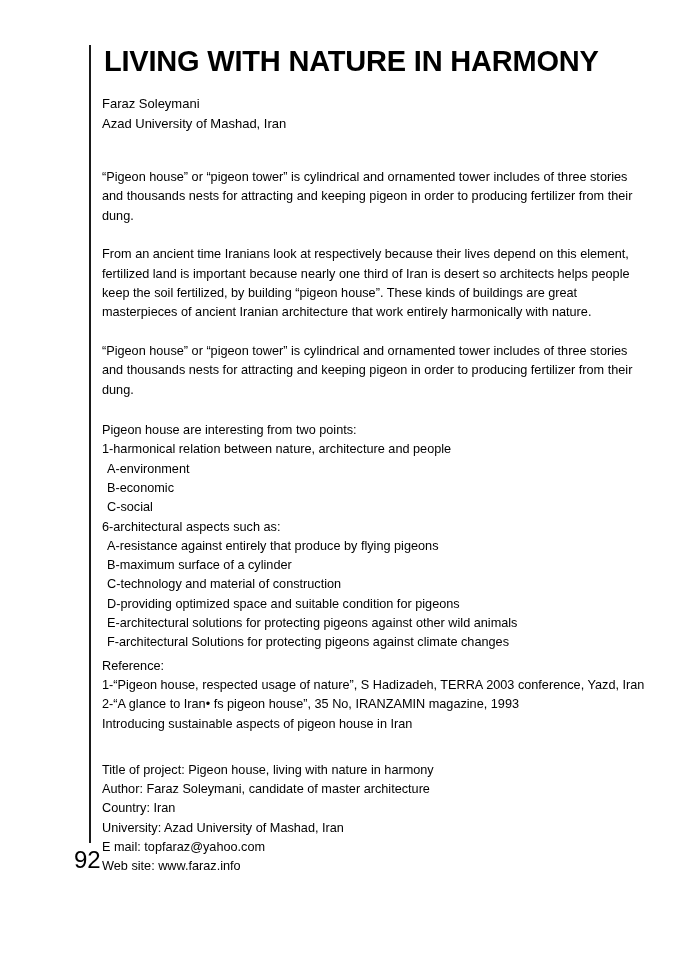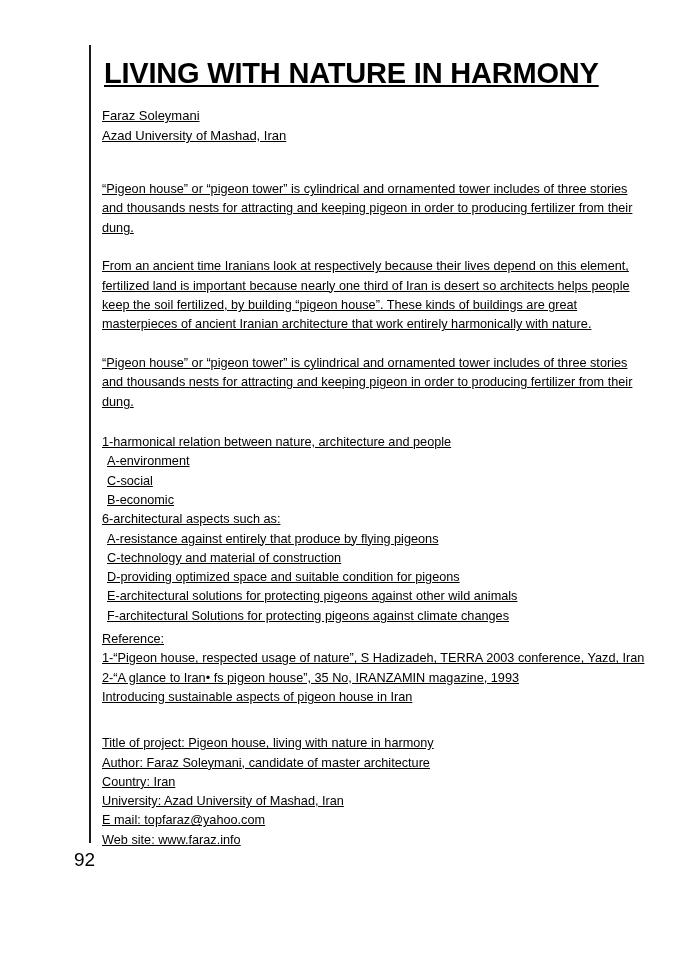--- a/index.html
+++ b/index.html
@@ -22,23 +22,22 @@
     left: 89px;
     top: 45px;
     width: 2px;
     height: 798px;
     background: #1a1a1a;
   }
 
   .content {
     position: absolute;
     left: 102px;
-    top: 56px;
+    top: 44px;
     width: 550px;
-    text-decoration: underline;
   }
 
   .doc-title {
     font-size: 29px;
     font-weight: bold;
     letter-spacing: -0.2px;
     line-height: 34px;
     margin: 0 0 0 2px;
     white-space: nowrap;
   }
@@ -82,21 +81,21 @@
     margin-top: 27px;
     font-size: 12.7px;
     line-height: 19.3px;
   }
   .details-block div { white-space: nowrap; }
 
   .page-number {
     position: absolute;
     left: 74px;
     top: 849px;
-    font-size: 19px;
+    font-size: 24px;
     line-height: 22px;
   }
 </style>
 </head>
 <body>
 
 <div class="page-rule"></div>
 
 <div class="content">
 
@@ -107,26 +106,28 @@
     <div>Azad University of Mashad, Iran</div>
   </div>
 
   <div class="para-block">
     <p class="para">“Pigeon house” or “pigeon tower” is cylindrical and ornamented tower includes of three stories and thousands nests for attracting and keeping pigeon in order to producing fertilizer from their dung.</p>
     <p class="para">From an ancient time Iranians look at respectively because their lives depend on this element, fertilized land is important because nearly one third of Iran is desert so architects helps people keep the soil fertilized, by building “pigeon house”.  These kinds of buildings are great masterpieces of ancient Iranian architecture that work entirely harmonically with nature.</p>
     <p class="para">“Pigeon house” or “pigeon tower” is cylindrical and ornamented tower includes of three stories and thousands nests for attracting and keeping pigeon in order to producing fertilizer from their dung.</p>
   </div>
 
   <div class="list-block">
+    <div class="lvl0">Pigeon house are interesting from two points:</div>
     <div class="lvl0">1-harmonical relation between nature, architecture and people</div>
     <div class="lvl1">A-environment</div>
+    <div class="lvl1">B-economic</div>
     <div class="lvl1">C-social</div>
-    <div class="lvl1">B-economic</div>
     <div class="lvl0">6-architectural aspects such as:</div>
     <div class="lvl1">A-resistance against entirely that produce by flying pigeons</div>
+    <div class="lvl1">B-maximum surface of a cylinder</div>
     <div class="lvl1">C-technology and material of construction</div>
     <div class="lvl1">D-providing optimized space and suitable condition for pigeons</div>
     <div class="lvl1">E-architectural solutions for protecting pigeons against other wild animals</div>
     <div class="lvl1">F-architectural Solutions for protecting pigeons against climate changes</div>
   </div>
 
   <div class="ref-block">
     <div>Reference:</div>
     <div>1-“Pigeon house, respected usage of nature”, S Hadizadeh, TERRA 2003 conference, Yazd, Iran</div>
     <div>2-“A glance to Iran• fs pigeon house”, 35 No, IRANZAMIN magazine, 1993</div>

